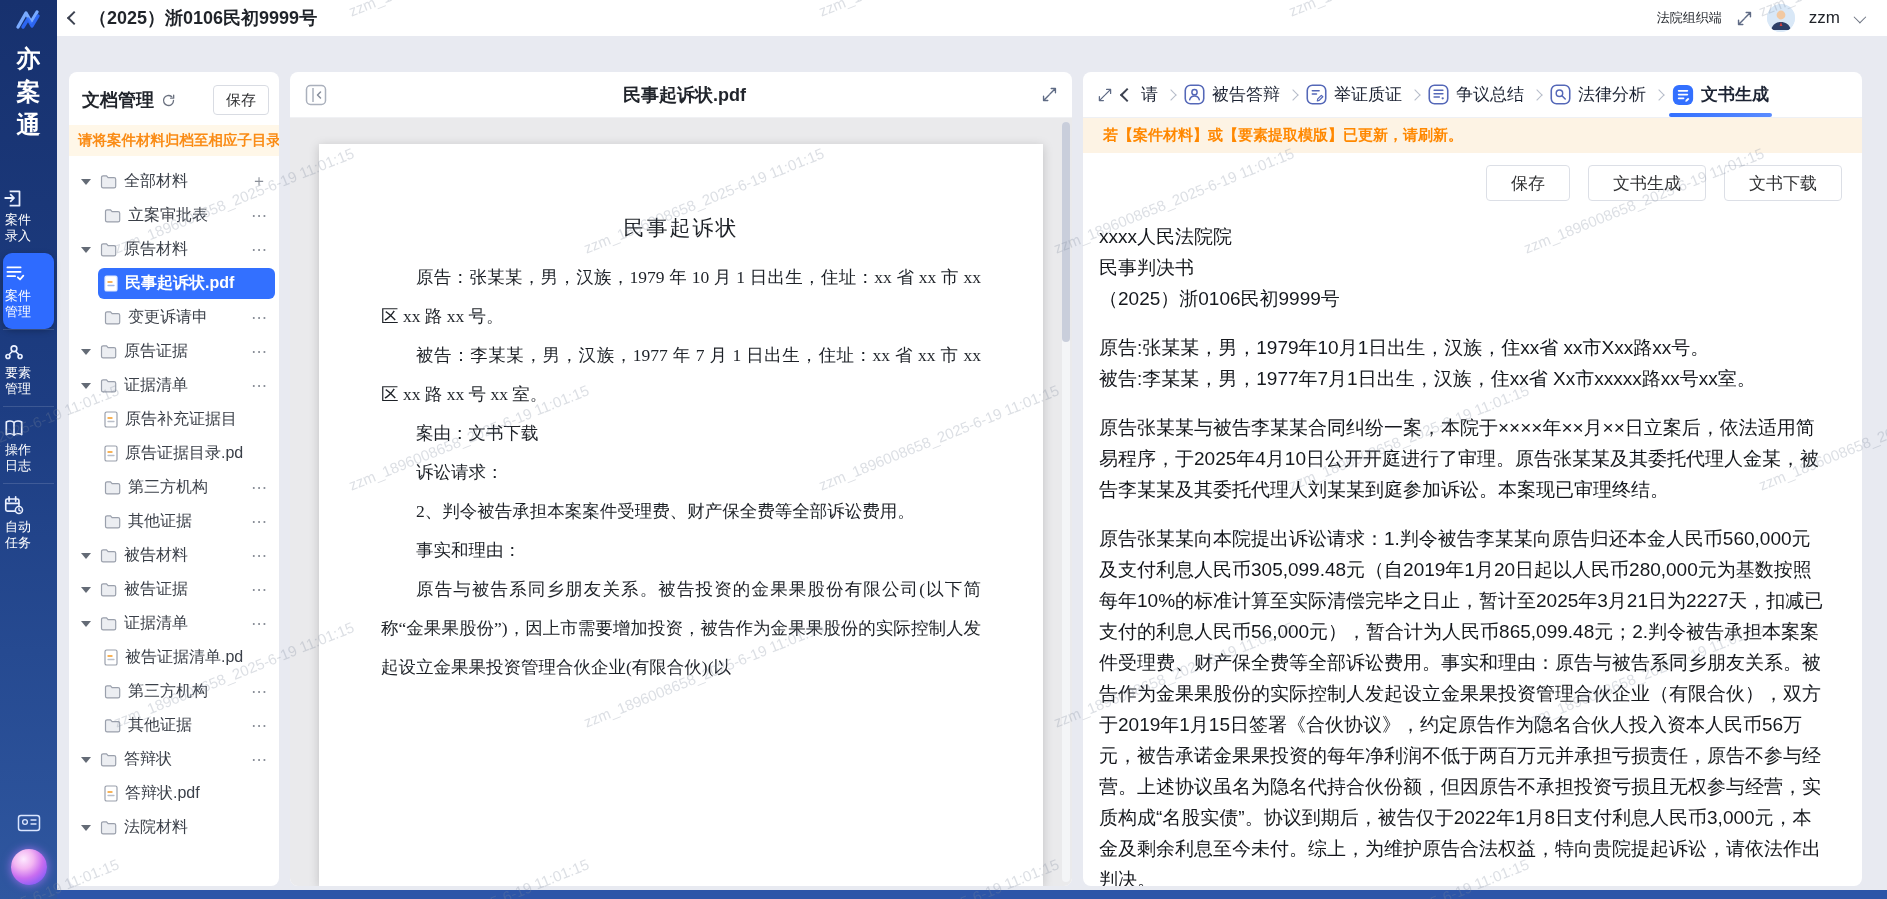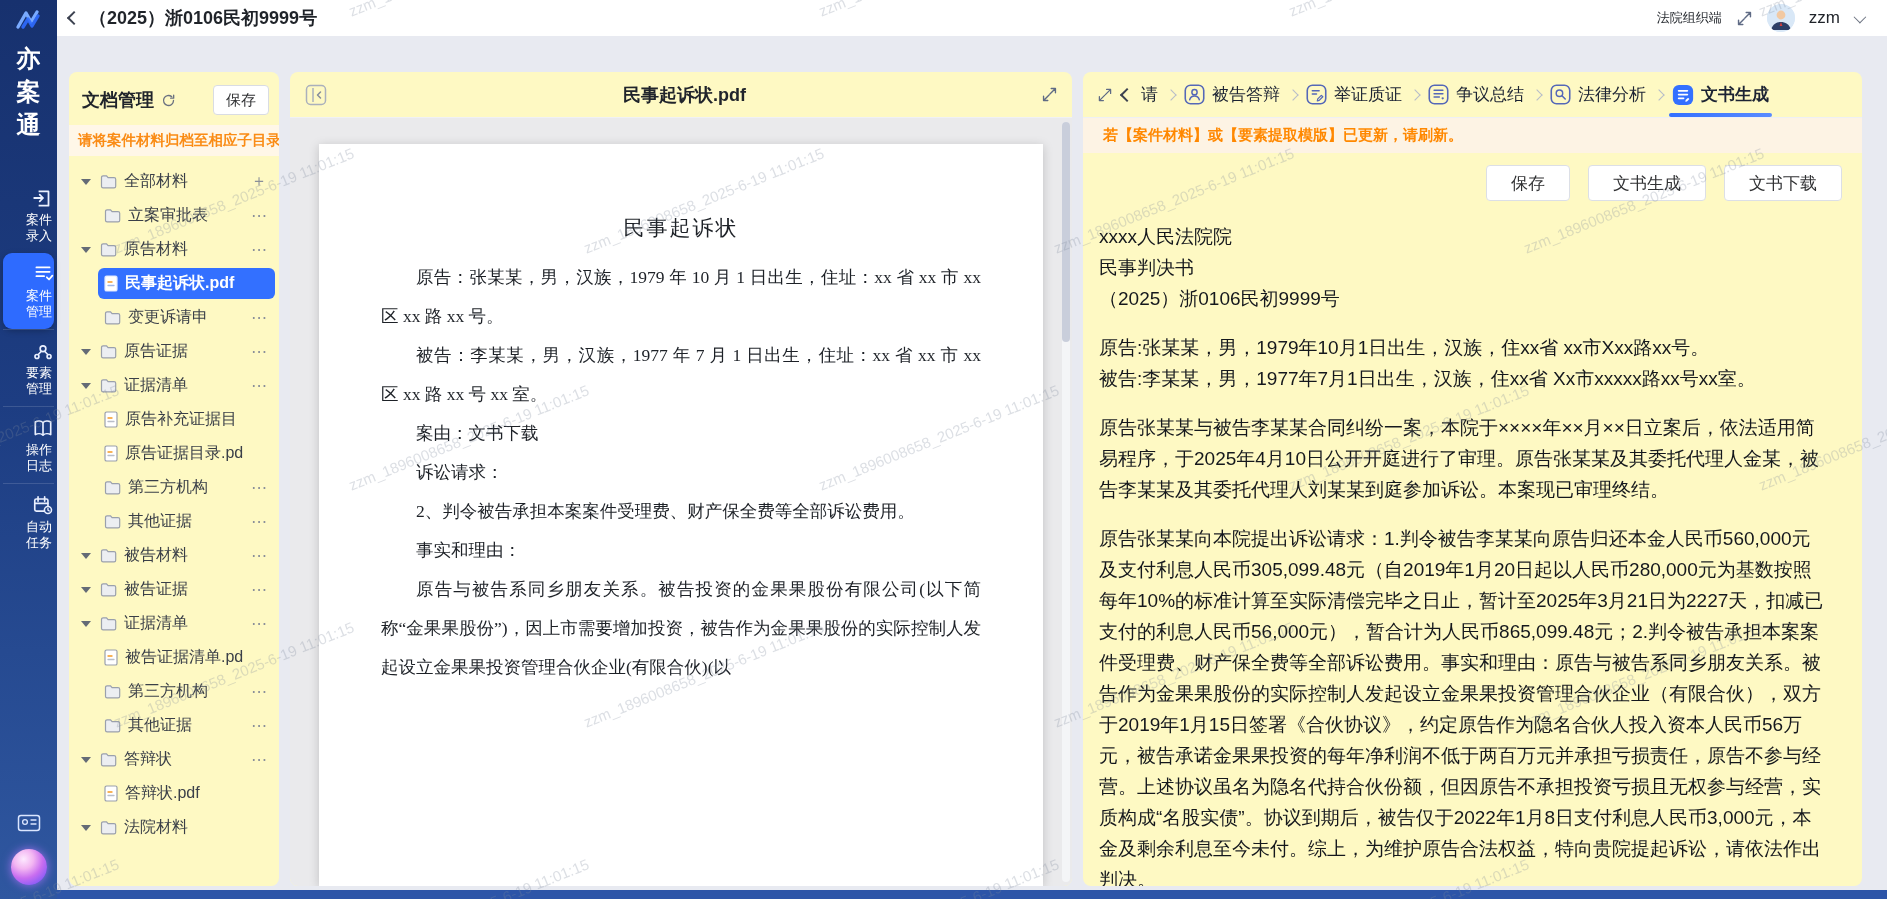--- a/index.html
+++ b/index.html
@@ -5,40 +5,40 @@
   * { margin:0; padding:0; box-sizing:border-box; }
   html,body { width:1887px; height:899px; overflow:hidden; }
   body { font-family:"Liberation Sans","DejaVu Sans",sans-serif; background:#e8eaf1; color:#262b33; }
   .app { position:relative; width:1887px; height:899px; display:flex; }
 
   
   .rail { width:57px; height:899px; flex:0 0 57px; background:linear-gradient(180deg,#17316e 0%,#1d3d82 45%,#2f57a0 100%); display:flex; flex-direction:column; align-items:center; position:relative; z-index:2; }
   .rail-logo { margin-top:8px; }
   .app-name { width:28px; margin-top:10px; font-size:24px; font-weight:700; color:#fff; text-align:center; line-height:33px; word-break:break-all; }
   .rail-items { margin-top:36px; display:flex; flex-direction:column; align-items:center; width:100%; }
-  .rail-item { width:51px; padding:10px 0 9px; display:flex; flex-direction:column; align-items:flex-end; gap:3px; cursor:pointer; border-top:1px solid rgba(255,255,255,.14); }
+  .rail-item { width:51px; padding:10px 0 9px; display:flex; flex-direction:column; align-items:flex-start; gap:3px; cursor:pointer; border-top:1px solid rgba(255,255,255,.14); }
   .rail-item:first-child { border-top:none; }
   .rail-item.active { background:#2e6bff; border-radius:9px; border-top:none; box-shadow:0 2px 6px rgba(0,0,0,.25); }
   .ri-label { width:30px; font-size:13px; line-height:16px; color:#fff; text-align:center; word-break:break-all; }
   .rail-bottom { margin-top:auto; display:flex; flex-direction:column; align-items:center; gap:16px; padding-bottom:14px; }
   .ai-orb { width:36px; height:36px; border-radius:50%; background:radial-gradient(circle at 35% 28%, #fdeaff 0%, #f3b6f2 28%, #c86df0 55%, #8a5cf6 80%, #6344d6 100%); box-shadow:0 0 10px rgba(180,120,255,.8); cursor:pointer; }
 
   
   .main { flex:1; display:flex; flex-direction:column; min-width:0; }
   .topbar { height:36px; background:#fff; display:flex; align-items:center; padding:0 24px 0 12px; flex:0 0 36px; }
   .back-chev { width:10px; height:10px; border-left:2px solid #3c4250; border-bottom:2px solid #3c4250; transform:rotate(45deg); margin-right:10px; cursor:pointer; }
   .case-title { font-size:18px; font-weight:600; color:#1f2329; }
   .topbar-right { margin-left:auto; display:flex; align-items:center; gap:14px; }
   .org-label { font-size:13px; color:#1f2329; }
   .avatar { width:28px; height:28px; border-radius:50%; overflow:hidden; background:#dbe9f8; cursor:pointer; }
   .username { font-size:17px; color:#1f2329; }
   .chev-down { width:9px; height:9px; border-right:1.8px solid #6b7280; border-bottom:1.8px solid #6b7280; transform:rotate(45deg) translateY(-2px); cursor:pointer; }
 
   .content { flex:1; display:flex; gap:11px; padding:36px 25px 4px 12px; min-height:0; }
-  .panel { background:#fef9c3; border-radius:8px; overflow:hidden; display:flex; flex-direction:column; }
+  .panel { background:#ffffff; border-radius:8px; overflow:hidden; display:flex; flex-direction:column; }
 
   
   .doc-panel { width:210px; flex:0 0 210px; }
   .doc-head { display:flex; align-items:center; gap:7px; padding:13px 10px 10px 13px; }
   .doc-title { font-size:18px; font-weight:700; color:#20242b; }
   .btn-sm { margin-left:auto; height:30px; padding:0 12px; background:#fff; border:1px solid #d9dce3; border-radius:4px; font-size:15px; color:#303133; cursor:pointer; }
   .doc-notice { background:#fff7e8; color:#fa8c16; font-size:14.5px; font-weight:600; padding:6px 6px 6px 9px; white-space:nowrap; overflow:hidden; }
   .tree { flex:1; padding:8px 4px 0 6px; overflow:hidden; }
   .tree-row { height:34px; display:flex; align-items:center; padding-left:calc(6px + var(--indent,0) * 17px); font-size:16px; color:#3a3f48; cursor:pointer; }
   .caret { width:13px; flex:0 0 13px; display:flex; align-items:center; }

